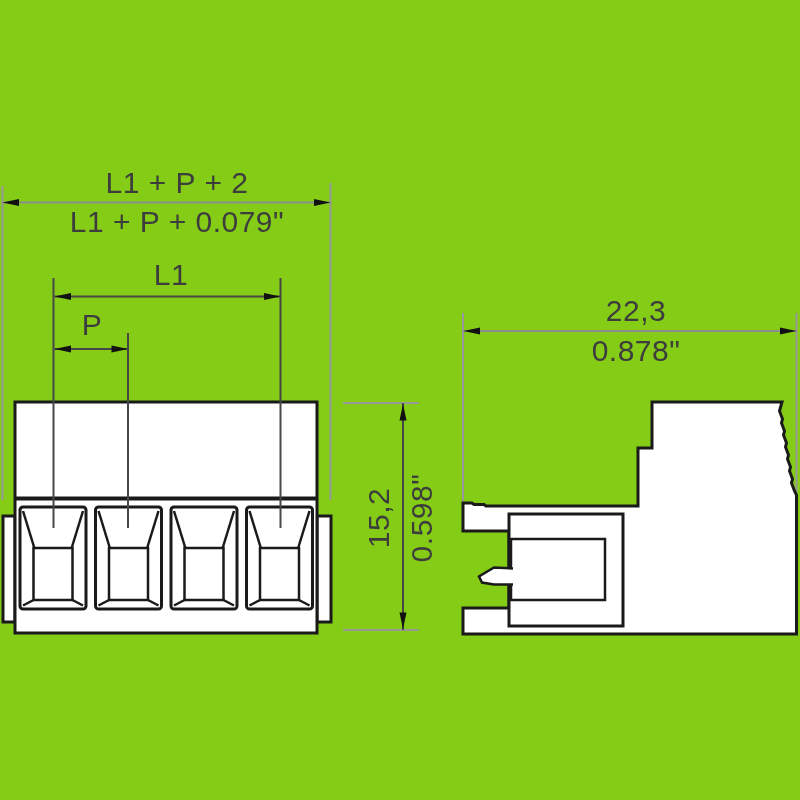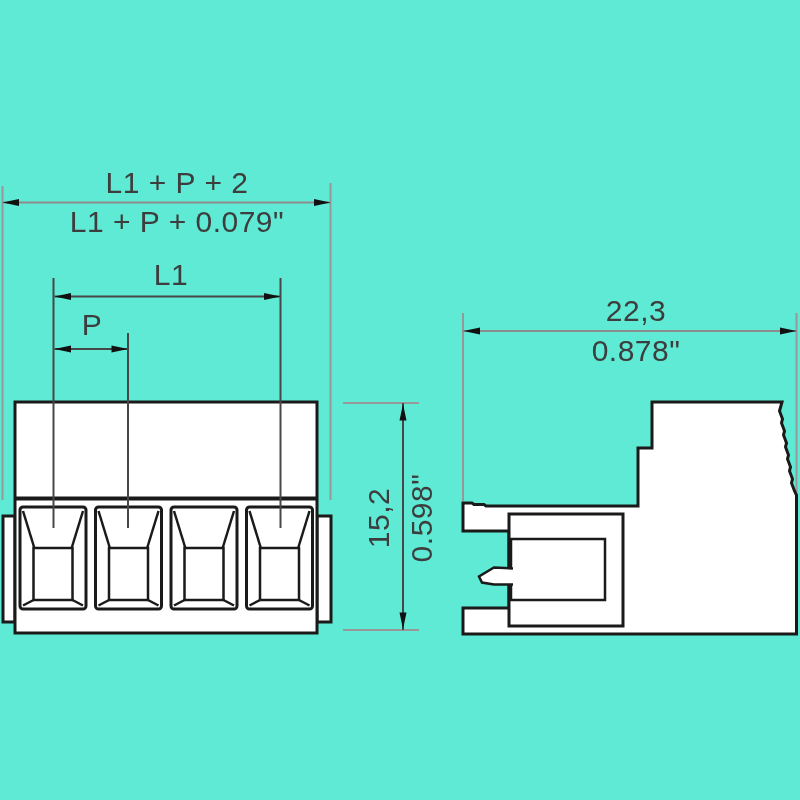--- a/index.html
+++ b/index.html
@@ -4,21 +4,21 @@
 <style>
   html, body {
     margin: 0;
     padding: 0;
     background: #ffffff;
   }
   .canvas {
     position: relative;
     width: 800px;
     height: 800px;
-    background: #5eead4;
+    background: #84cc16;
     overflow: hidden;
   }
   svg {
     display: block;
   }
   text.dim-label {
     font-family: "Liberation Sans", "DejaVu Sans", sans-serif;
     font-size: 30px;
     letter-spacing: 0.5px;
   }

